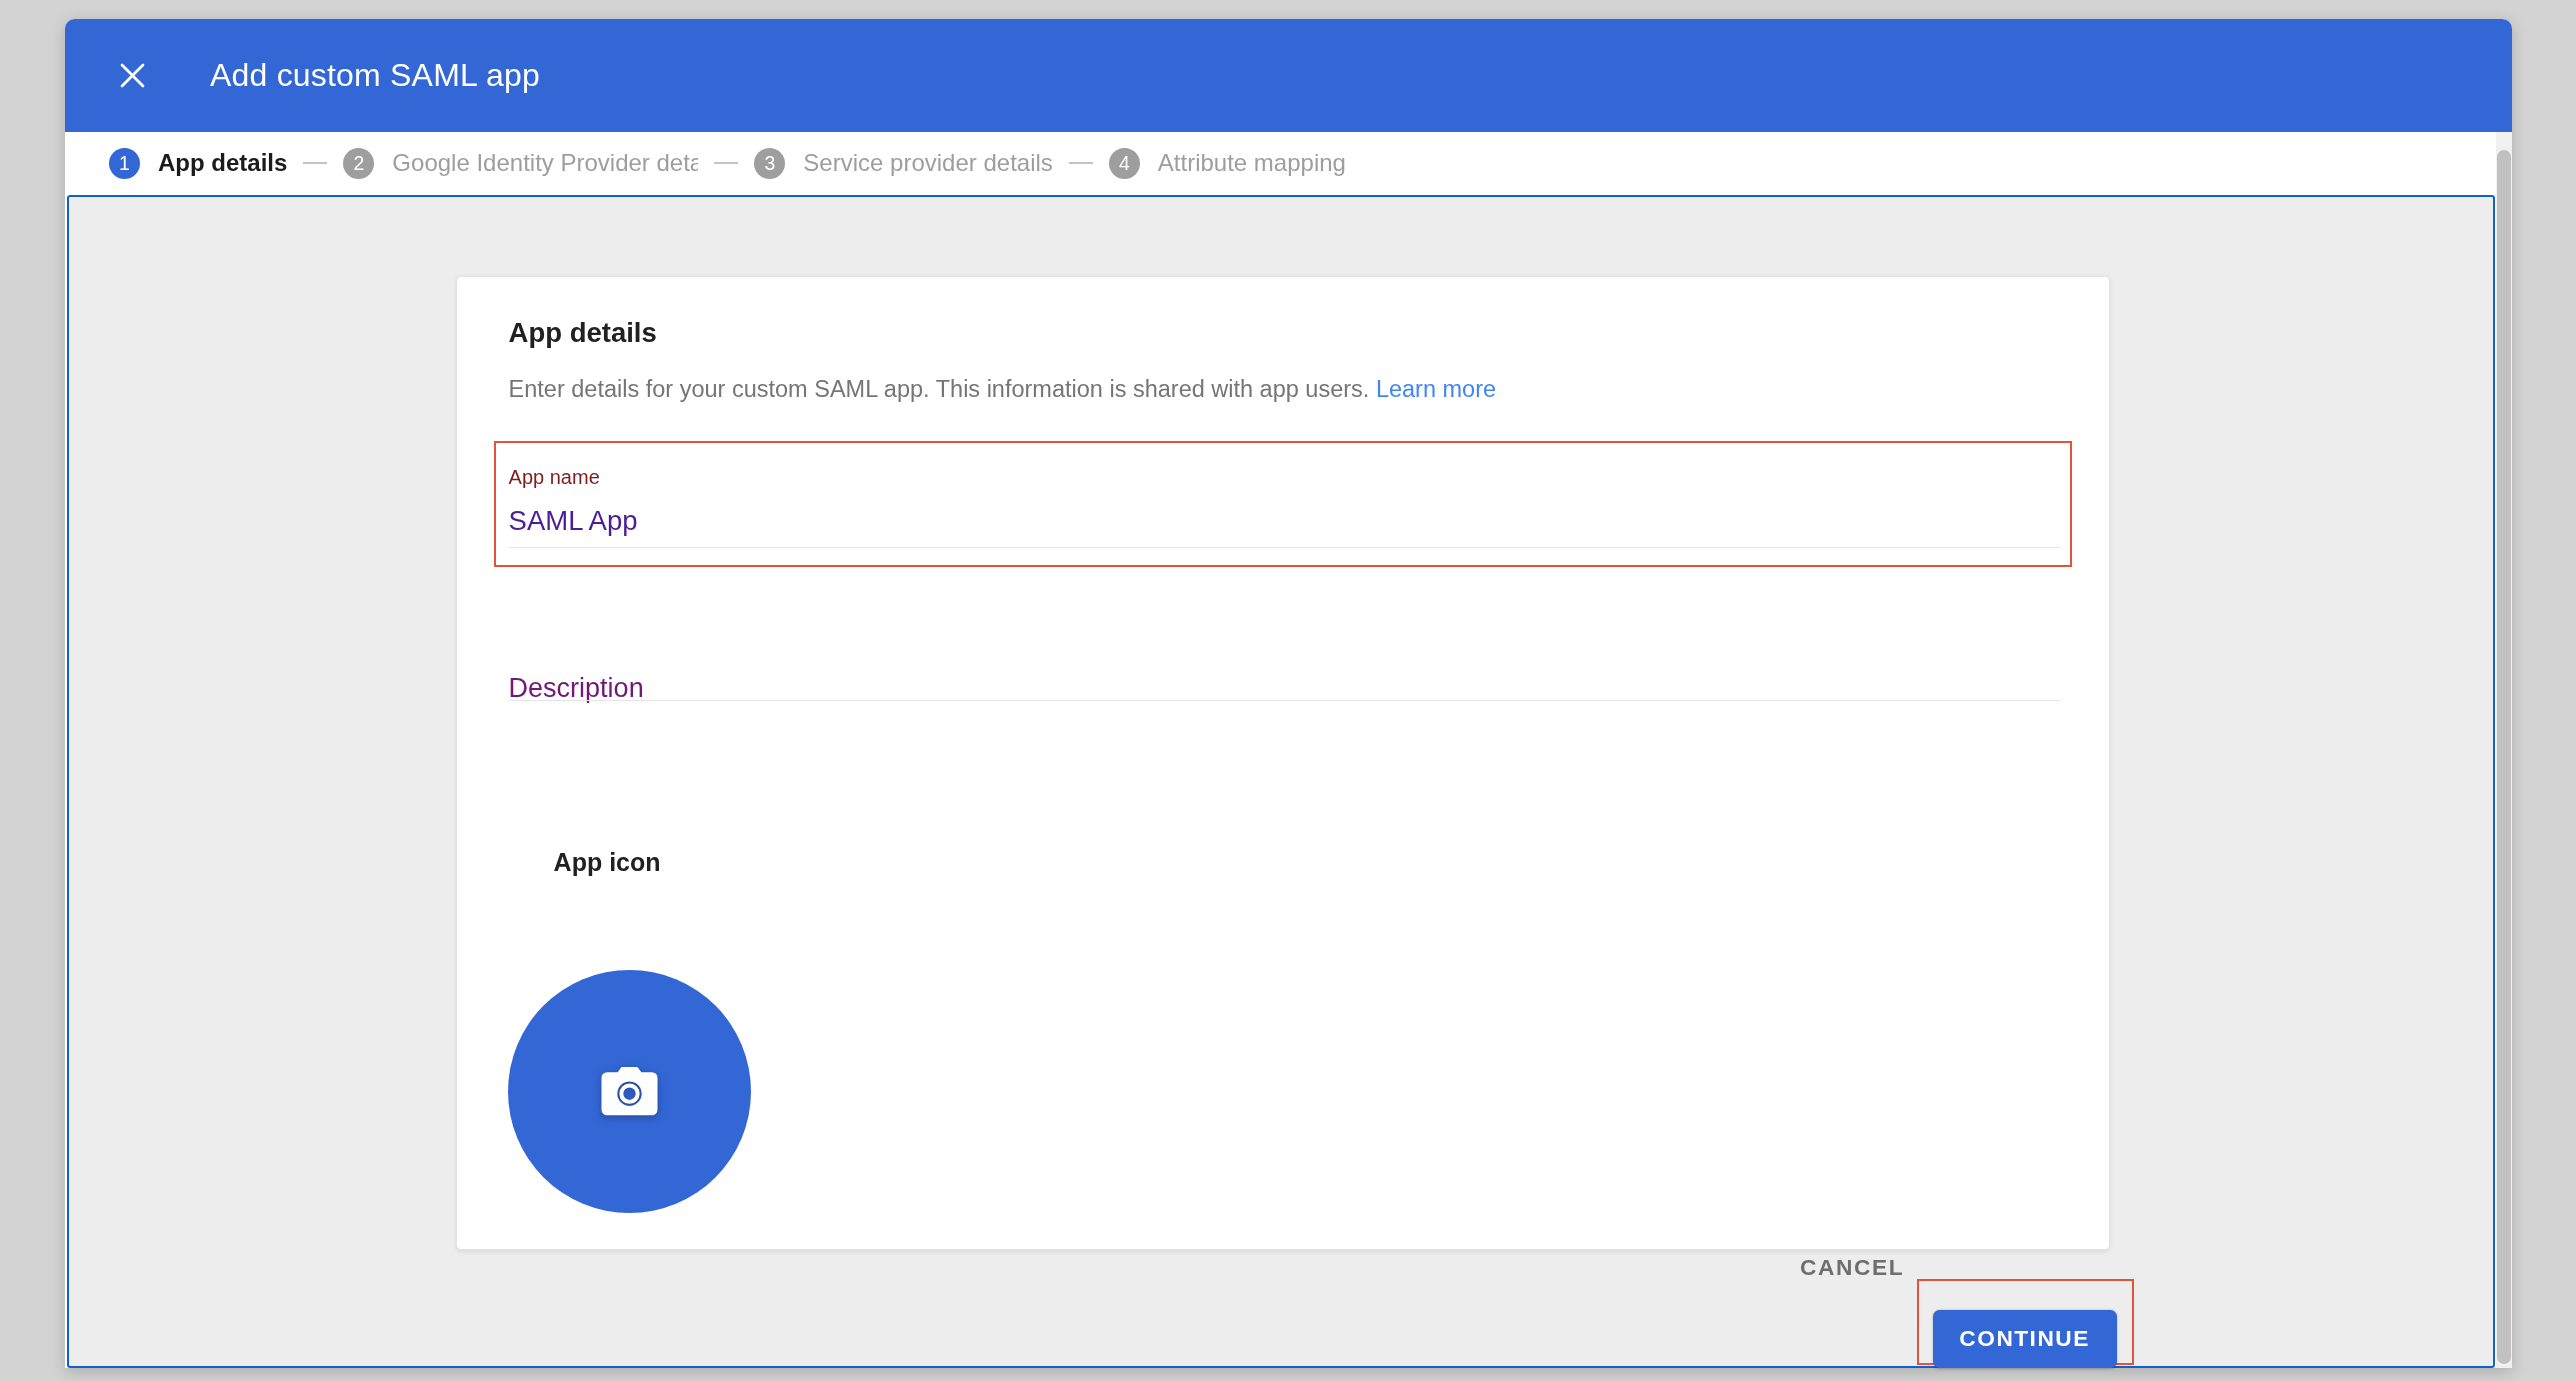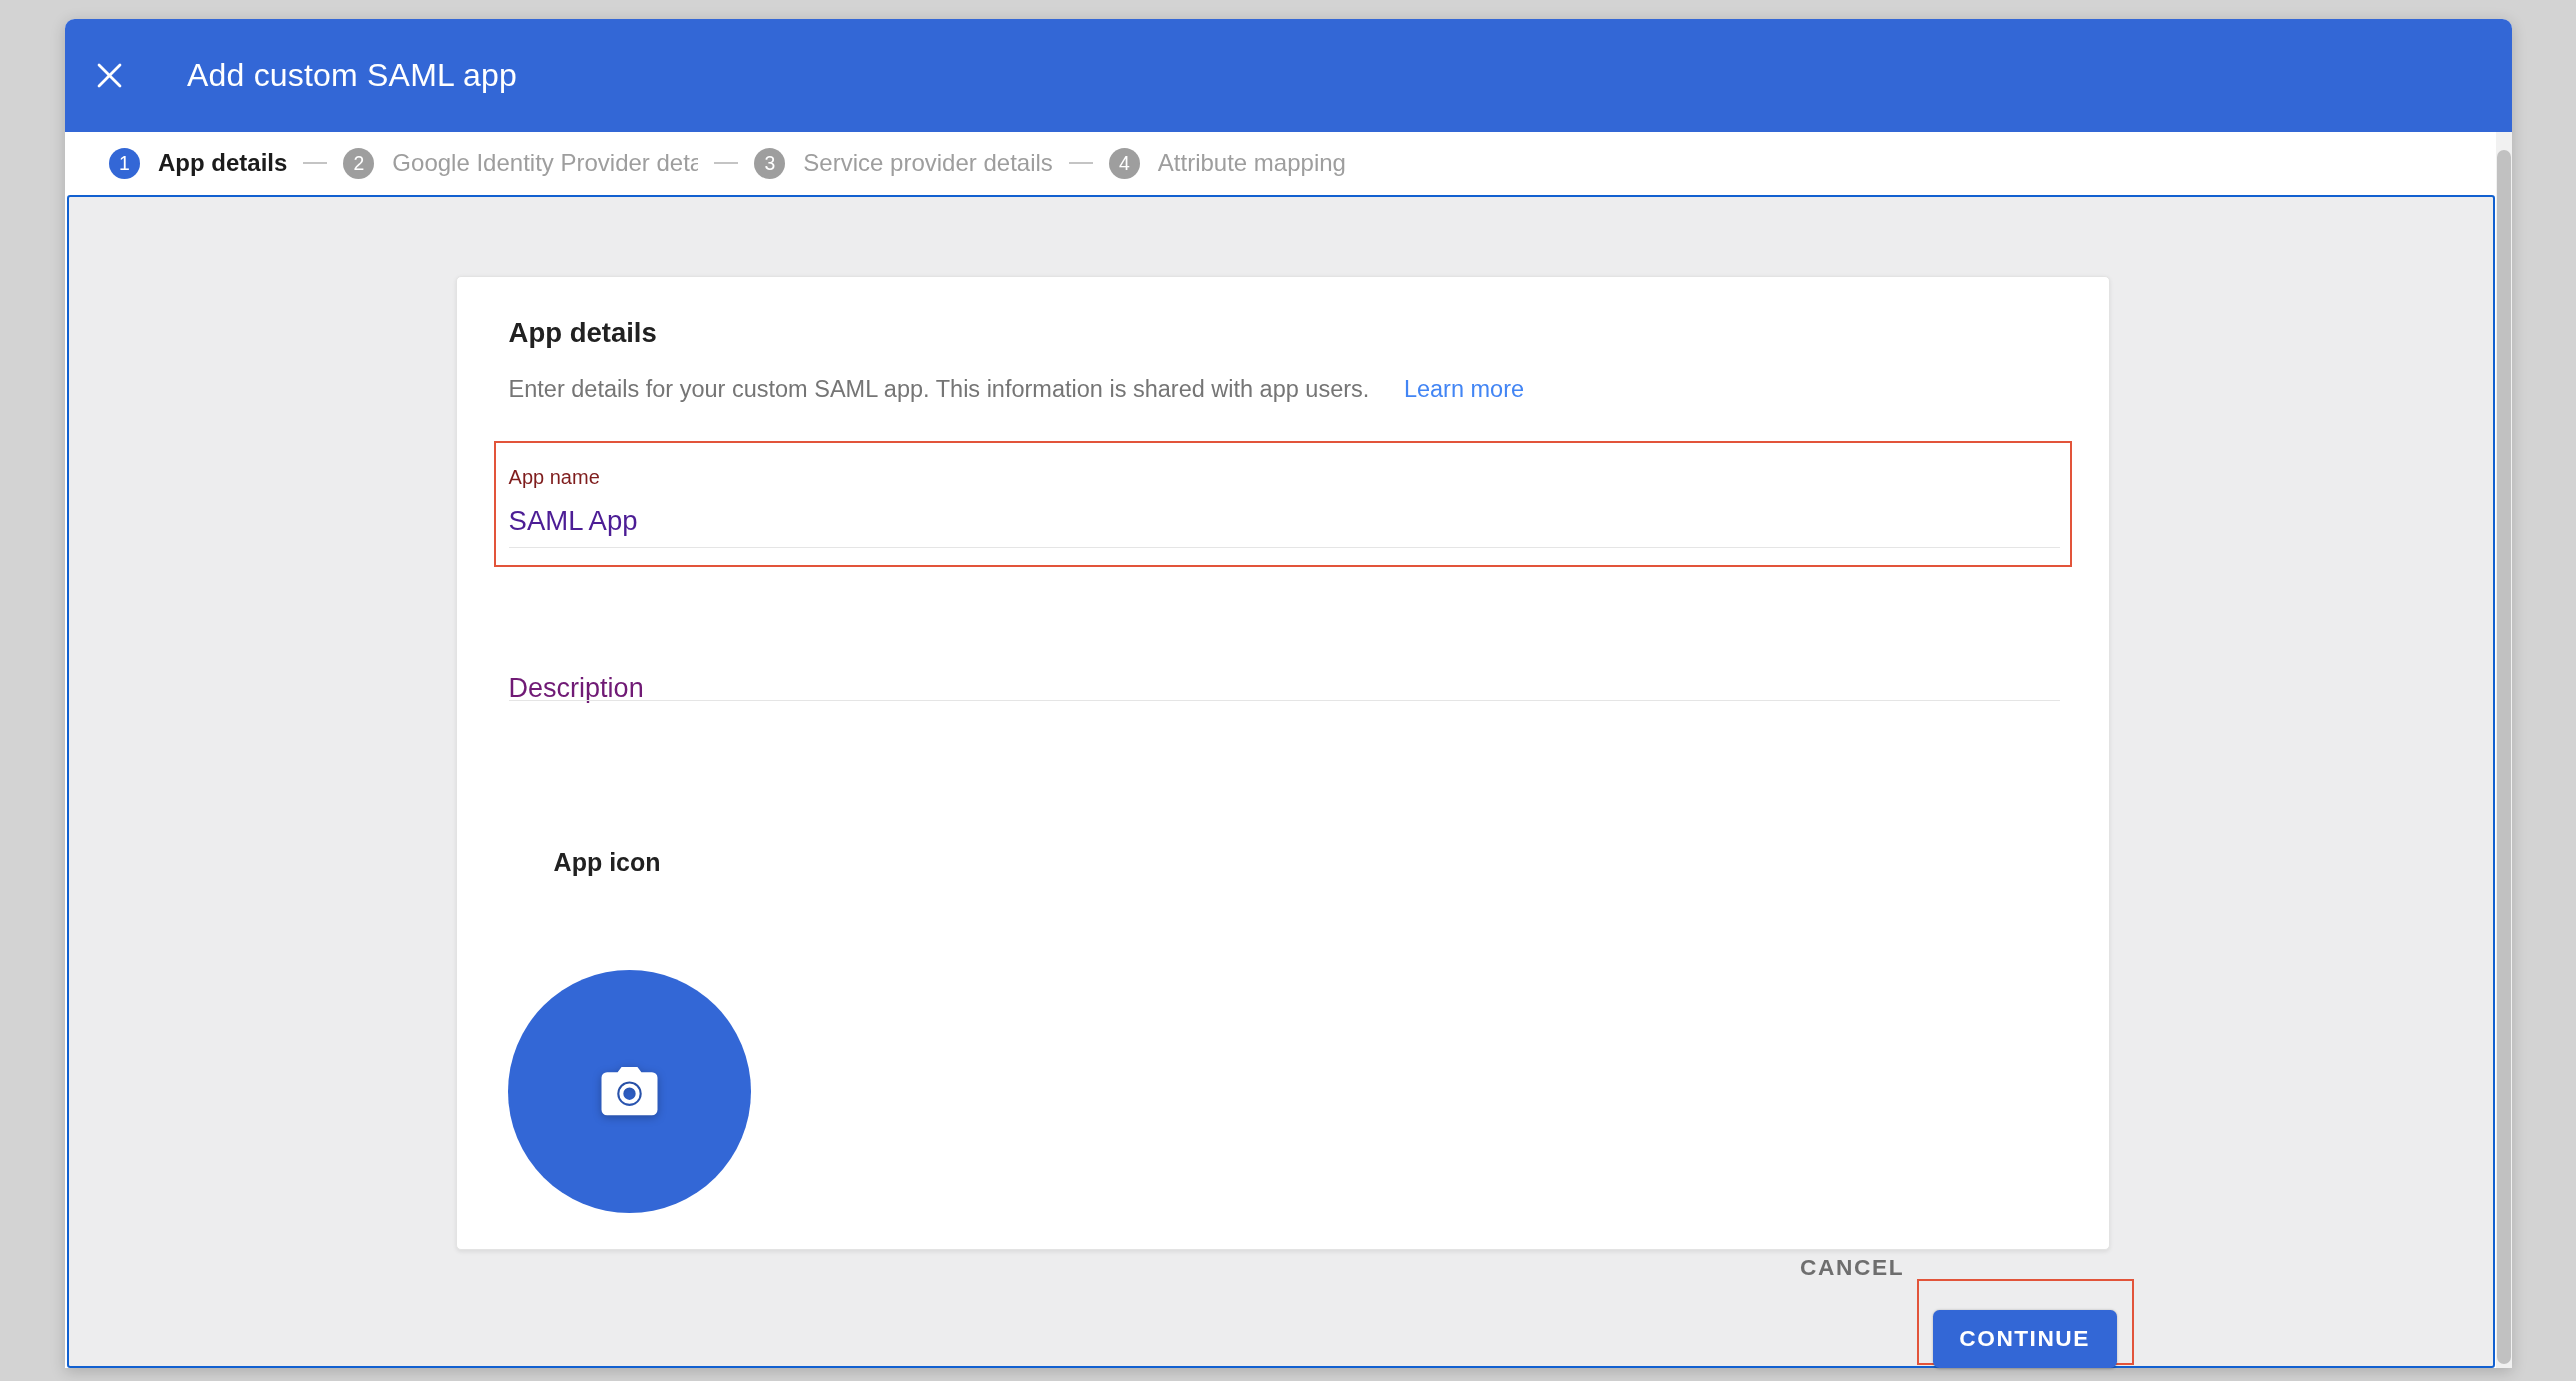--- a/index.html
+++ b/index.html
@@ -14,21 +14,21 @@
 
   
   .dialog {
     position:absolute; left:65px; top:18.6px; width:2447px; height:1349px;
     background:#ffffff; border-radius:9.7px 9.7px 0 0;
     box-shadow:0 3.2px 14.6px rgba(0,0,0,.18);
   }
   .dialog-header {
     position:absolute; left:0; top:0; right:0; height:113px;
     background:#3367d6; border-radius:9.7px 9.7px 0 0;
-    display:flex; align-items:center; padding-left:22px;
+    display:flex; align-items:center; padding-left:45px;
   }
   .close-button {
     width:45px; height:45px; display:flex; align-items:center; justify-content:center;
     cursor:pointer; flex:0 0 auto;
   }
   .dialog-title {
     color:#ffffff; font-size:32px; font-weight:400; letter-spacing:0.2px; margin-left:55px;
     white-space:nowrap;
   }
 
@@ -73,21 +73,21 @@
     position:absolute; left:387px; top:79px; width:1654px; height:974px;
     background:#ffffff; border:0.8px solid #e3e3e3; border-radius:4.9px;
     box-shadow:0 1.6px 4px rgba(0,0,0,.08);
   }
   .card .section-title {
     position:absolute; left:52px; top:40px; font-size:27.5px; font-weight:700; color:#212121;
   }
   .card .section-desc {
     position:absolute; left:52px; top:99px; font-size:23.5px; color:#757575; white-space:nowrap;
   }
-  .learn-more { color:#4285f4; text-decoration:none; cursor:pointer;margin-left:28px; }
+  .learn-more { color:#4285f4; text-decoration:none; cursor:pointer; }
 
   .annotation-box {
     position:absolute; border:2.4px solid #e2543a;
   }
   .annotation-app-name { left:37px; top:164px; width:1578px; height:126px; }
 
   .app-name-label {
     position:absolute; left:52px; top:189px; font-size:20px; color:#7f1d1d;
   }
   .app-name-value {

